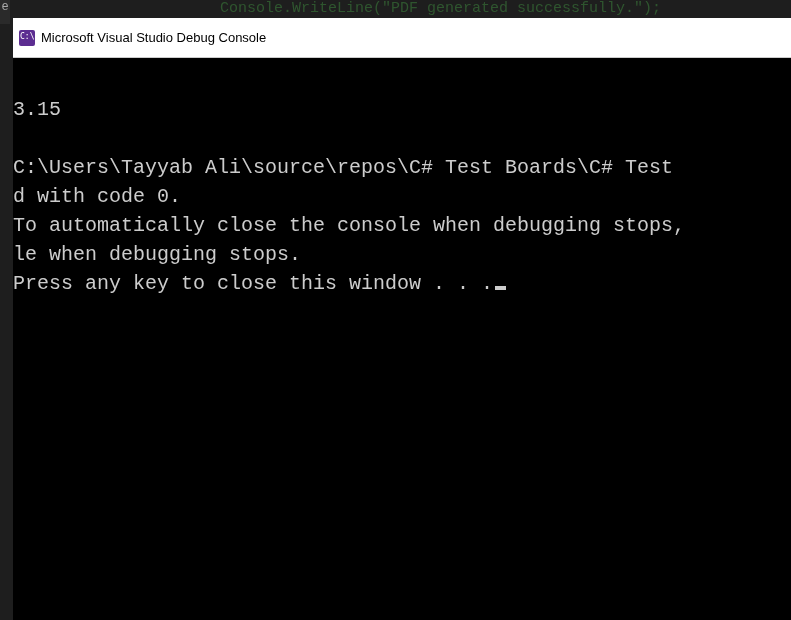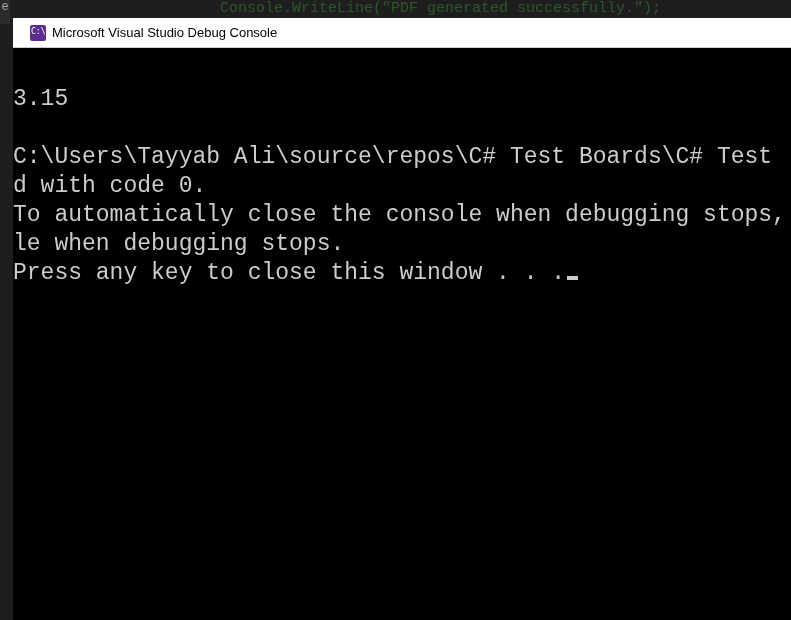--- a/index.html
+++ b/index.html
@@ -73,26 +73,26 @@
     position: absolute;
     top: 18px;
     left: 13px;
     right: 0;
     bottom: 0;
     background: #000;
     display: flex;
     flex-direction: column;
   }
   .title-bar {
-    height: 30px;
+    height: 40px;
     background: #fff;
     border-bottom: 1px solid #ccc;
     display: flex;
     align-items: center;
-    padding: 0 17px;
+    padding: 0 6px;
     gap: 6px;
     font-family: 'Segoe UI', Tahoma, sans-serif;
     font-size: 13px;
     color: #000;
   }
   .title-icon {
     width: 16px;
     height: 16px;
     background: #5c2d91;
     border-radius: 2px;
@@ -105,21 +105,21 @@
     font-size: 8px;
     color: #fff;
     left: 1px;
     top: 2px;
     font-family: Consolas, monospace;
   }
   .console-body {
     flex: 1;
     background: #000;
     color: #ccc;
-    font-size: 23px;
+    font-size: 20px;
     line-height: 29px;
     padding: 8px 0 0 0;
     white-space: pre;
     overflow: hidden;
   }
   .console-line {
     white-space: pre;
   }
   .cursor {
     display: inline-block;

